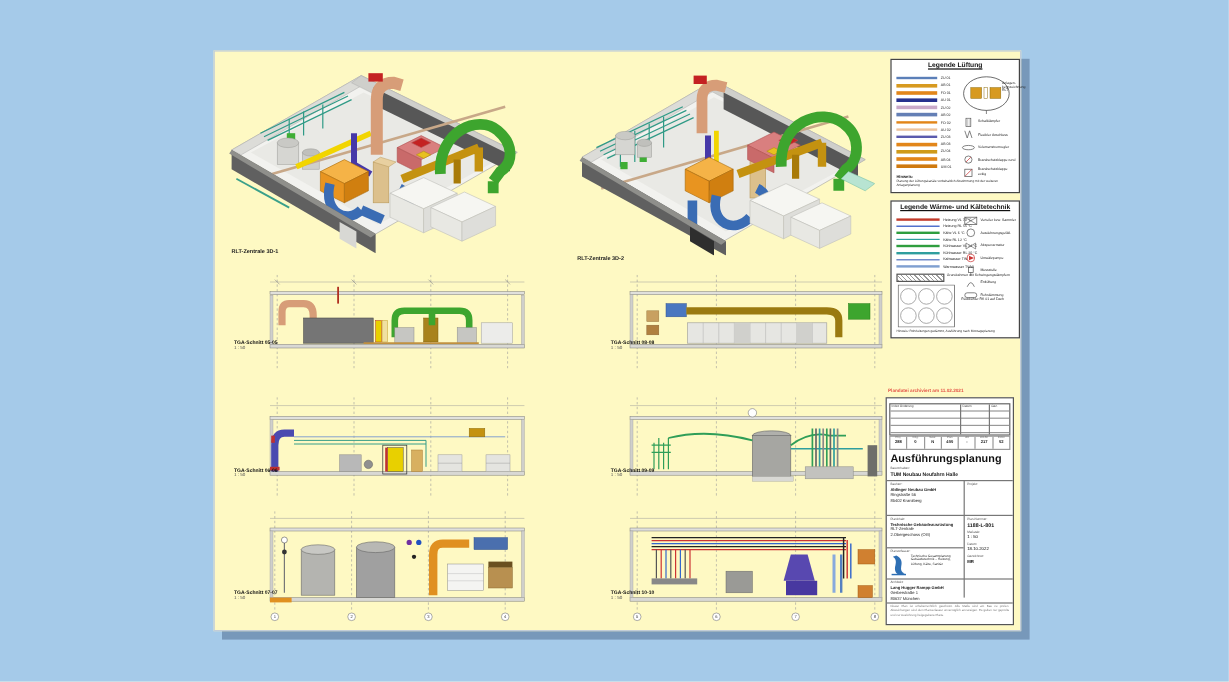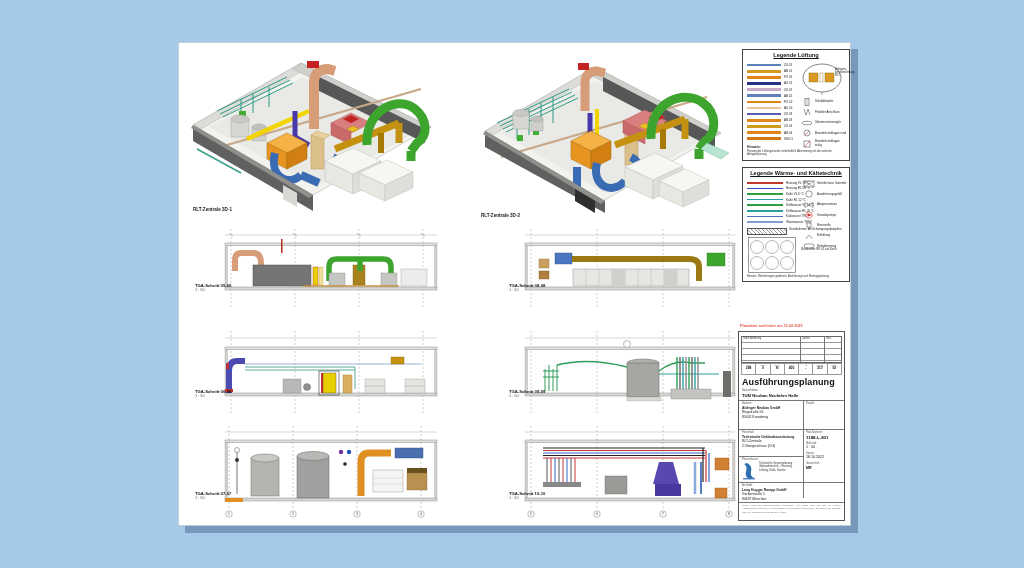--- a/index.html
+++ b/index.html
@@ -1,19 +1,19 @@
 <!DOCTYPE html>
 <html><head>
 <meta charset="utf-8">
 <style>
   html,body{margin:0;padding:0;width:1024px;height:568px;overflow:hidden;
     font-family:"Liberation Sans", sans-serif;}
   #desktop{position:absolute;inset:0;background:#a5cae9;}
   #sheet{position:absolute;left:178px;top:42px;width:671px;height:482px;
-    background:#ffffff;border:1px solid #c2cdd8;
+    background:#fef9c3;border:1px solid #c2cdd8;
     box-shadow:7px 7px 0 rgba(64,92,128,0.45);}
   .abs{position:absolute;}
   svg{display:block;}
   
   .iso-cap{font-size:4.6px;color:#222;font-weight:bold;white-space:nowrap;}
   .sec-cap{width:60px;line-height:1.25;}
   .sec-cap .name{font-size:4.2px;font-weight:bold;color:#111;white-space:nowrap;}
   .sec-cap .scale{font-size:3.8px;color:#555;}
   
   .legend{background:#fff;border:1px solid #444;}

